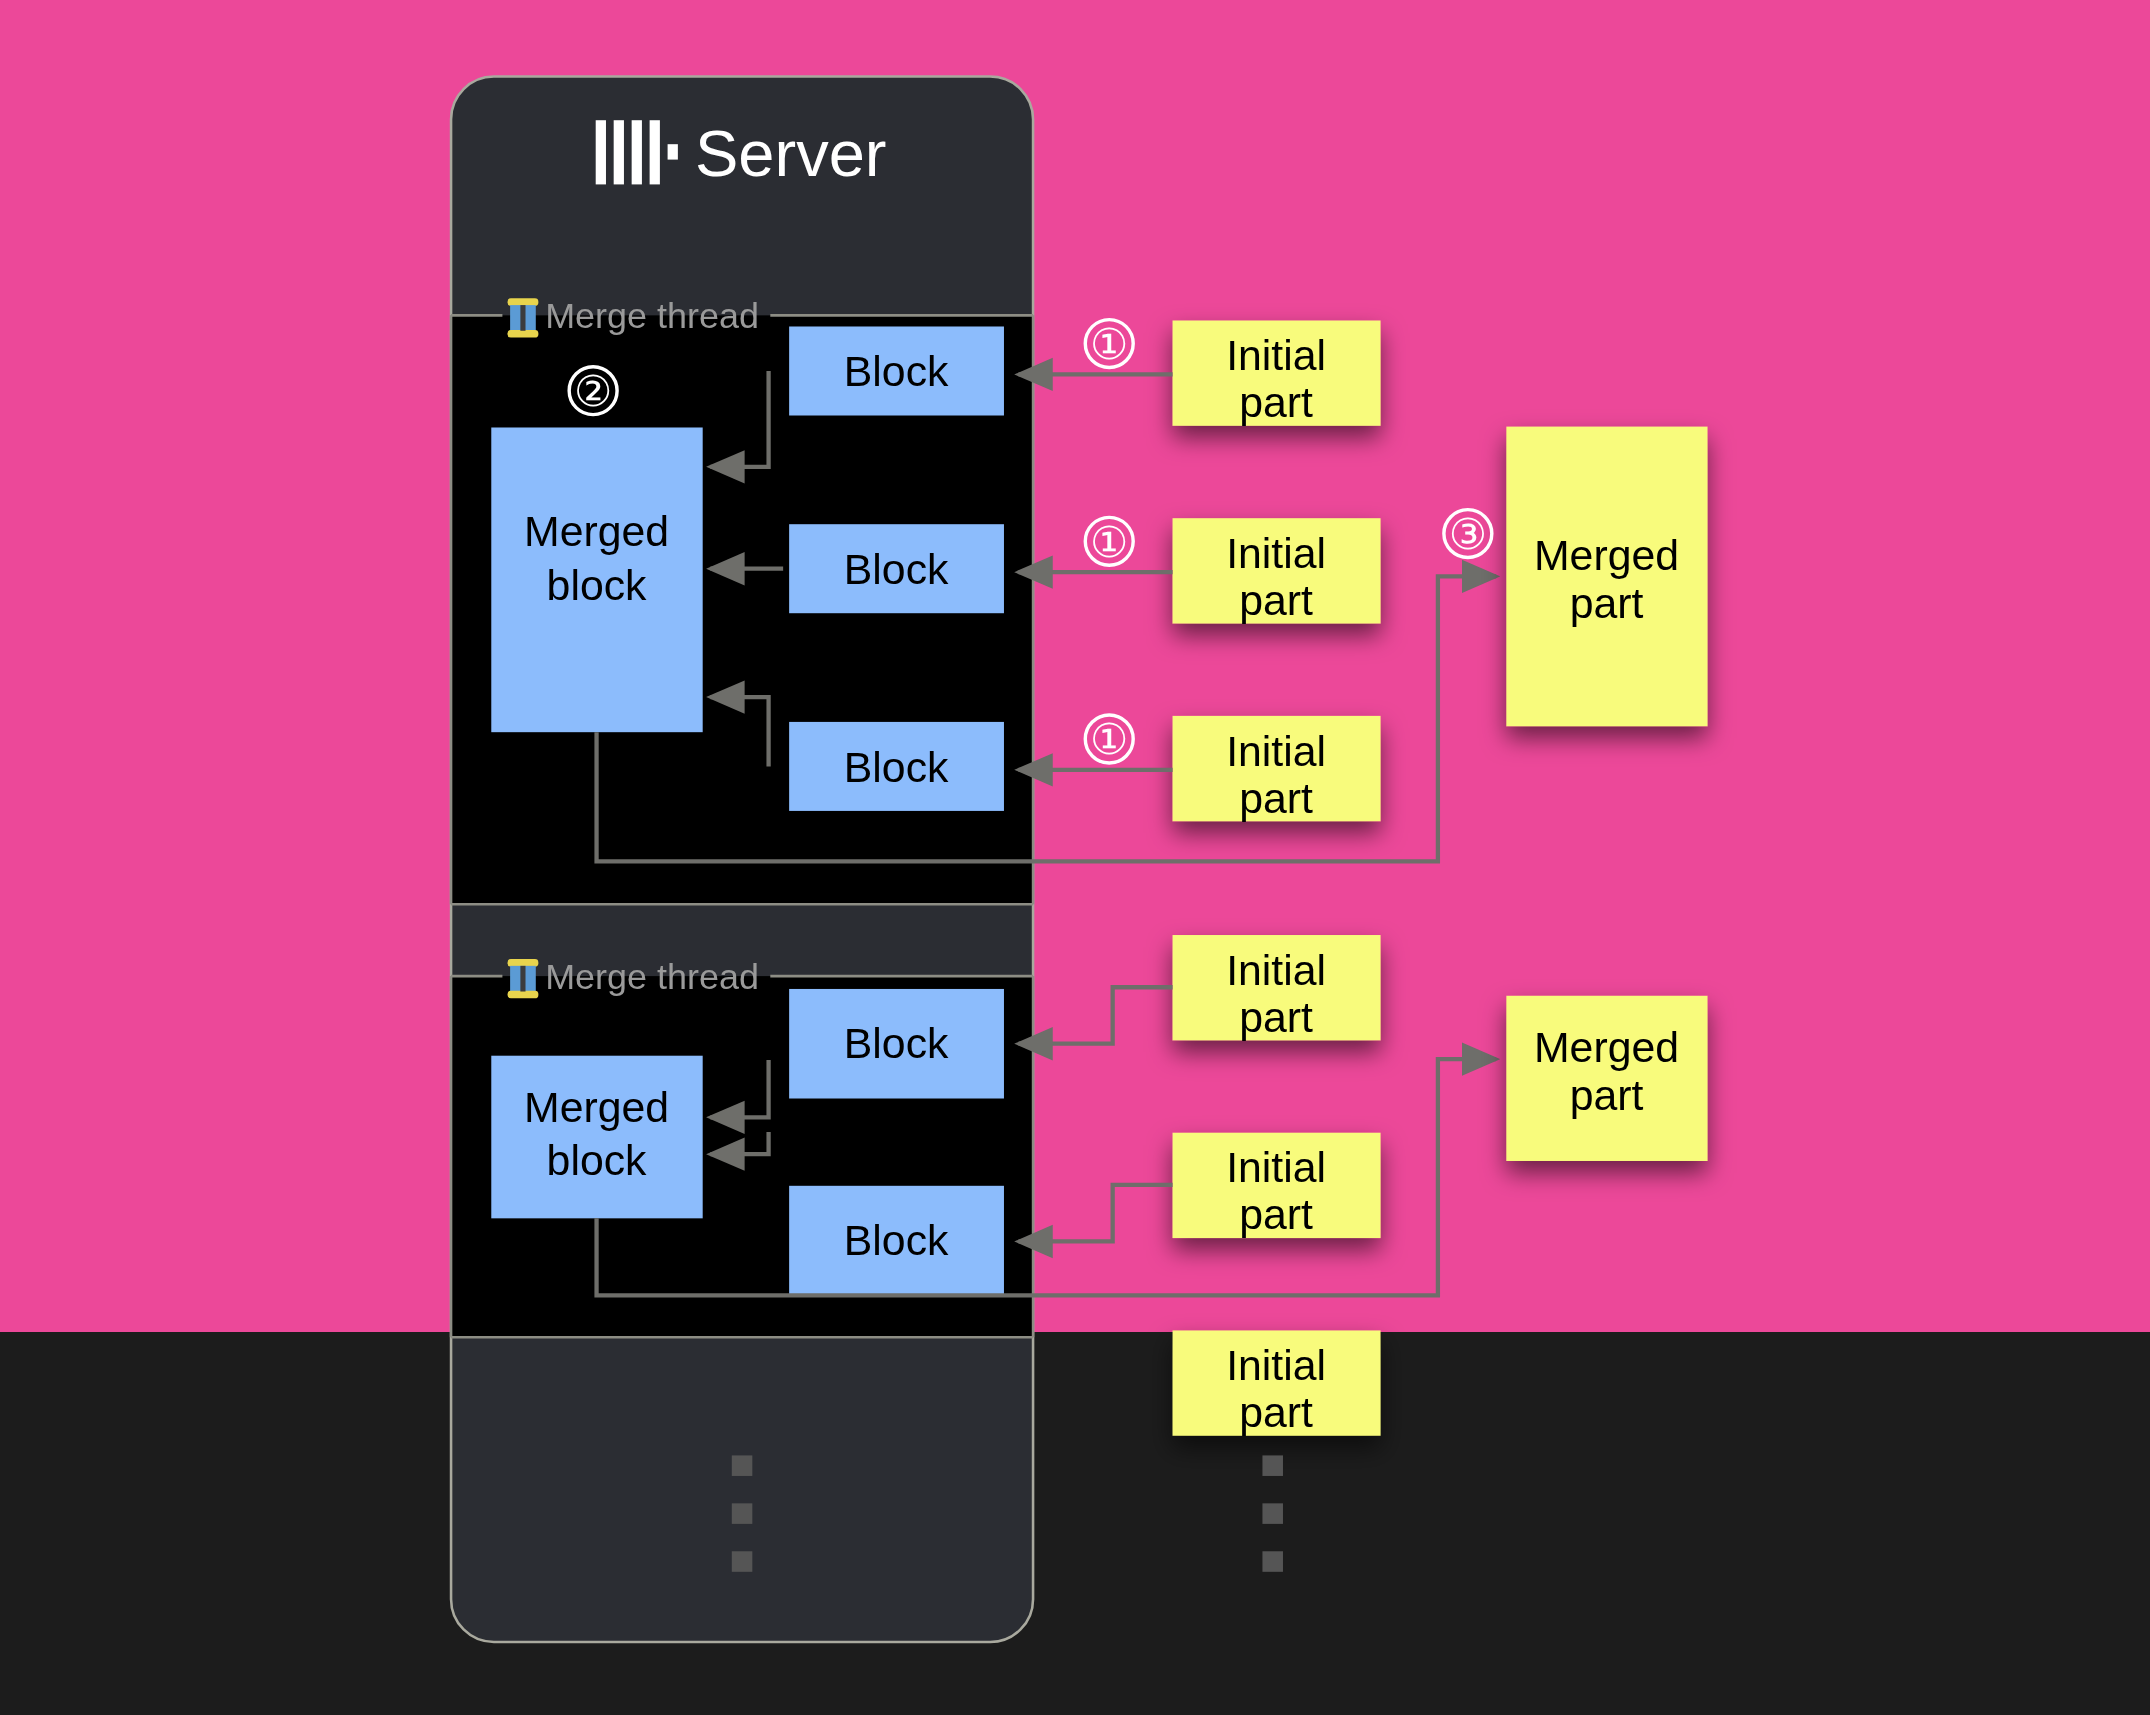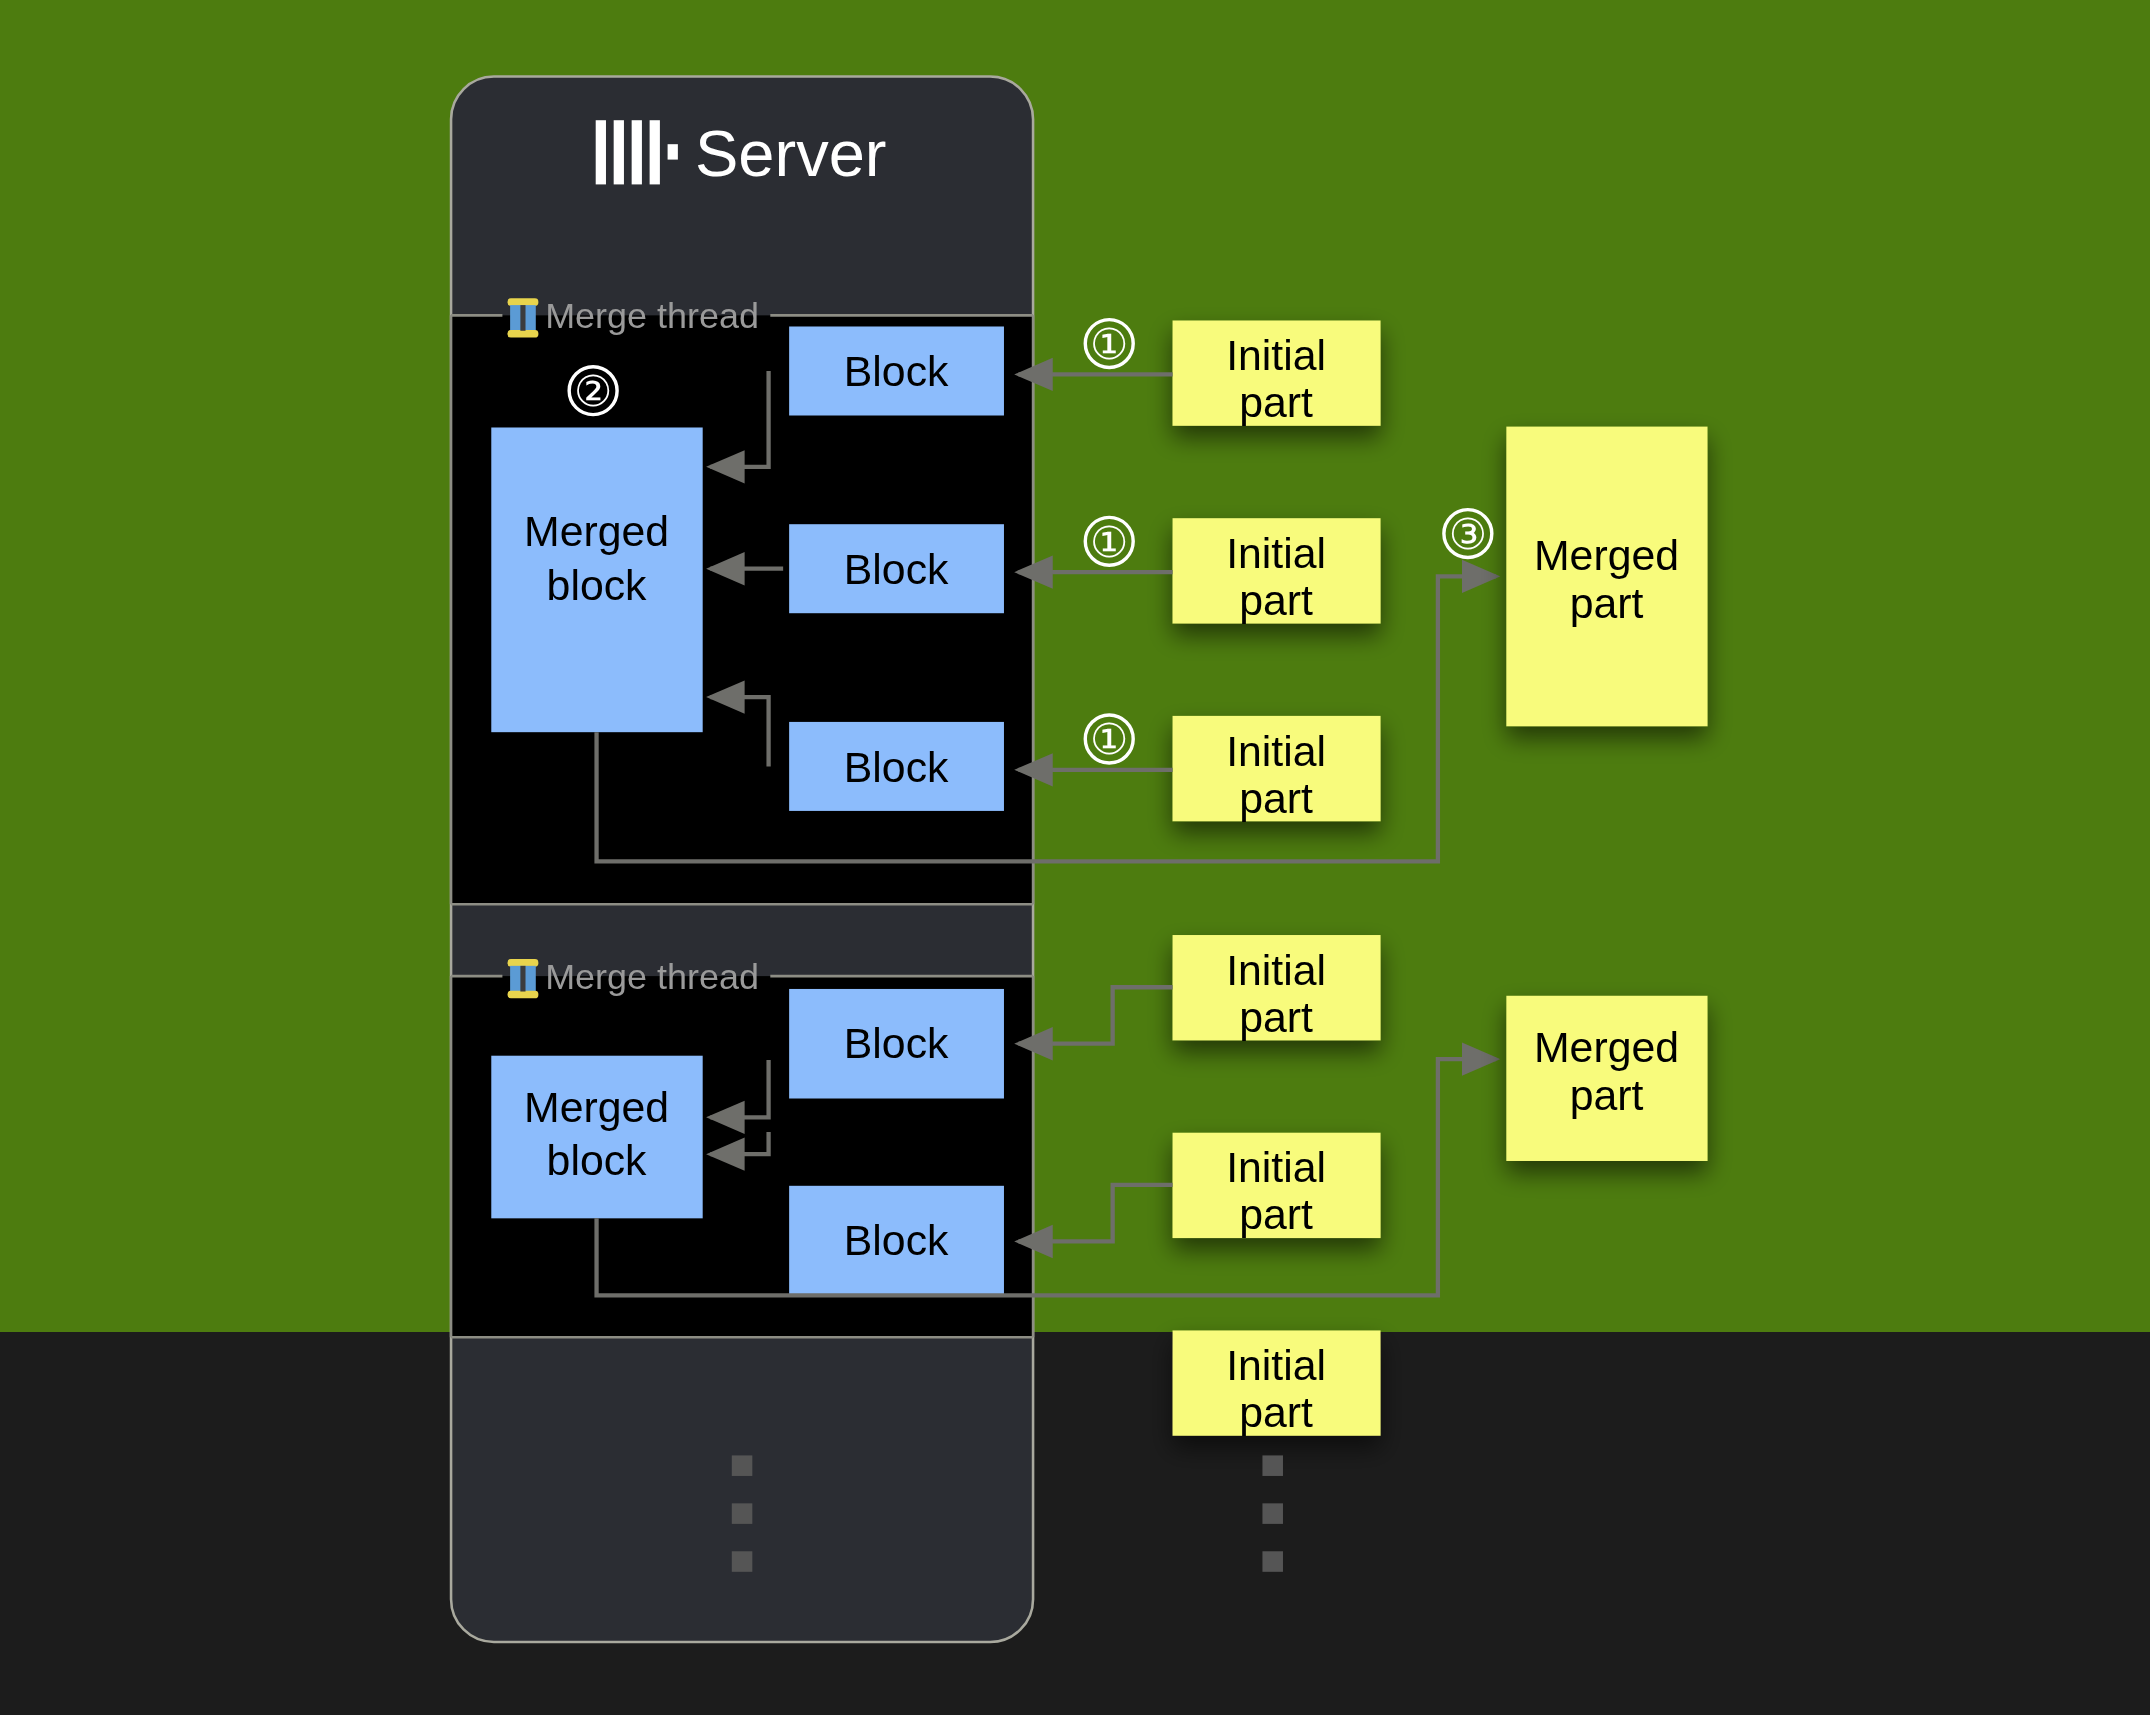--- a/index.html
+++ b/index.html
@@ -10,21 +10,21 @@
   body {
     width: 2150px;
     height: 1716px;
     overflow: hidden;
     font-family: "Liberation Sans", sans-serif;
   }
   #stage {
     position: relative;
     width: 2150px;
     height: 1332px;
-    background: #4d7c0f;
+    background: #ec4899;
     text-align: right;
   }
   svg.diagram {
     position: absolute;
     left: 0;
     top: 0;
     width: 2150px;
     height: 1716px;
     display: block;
   }

